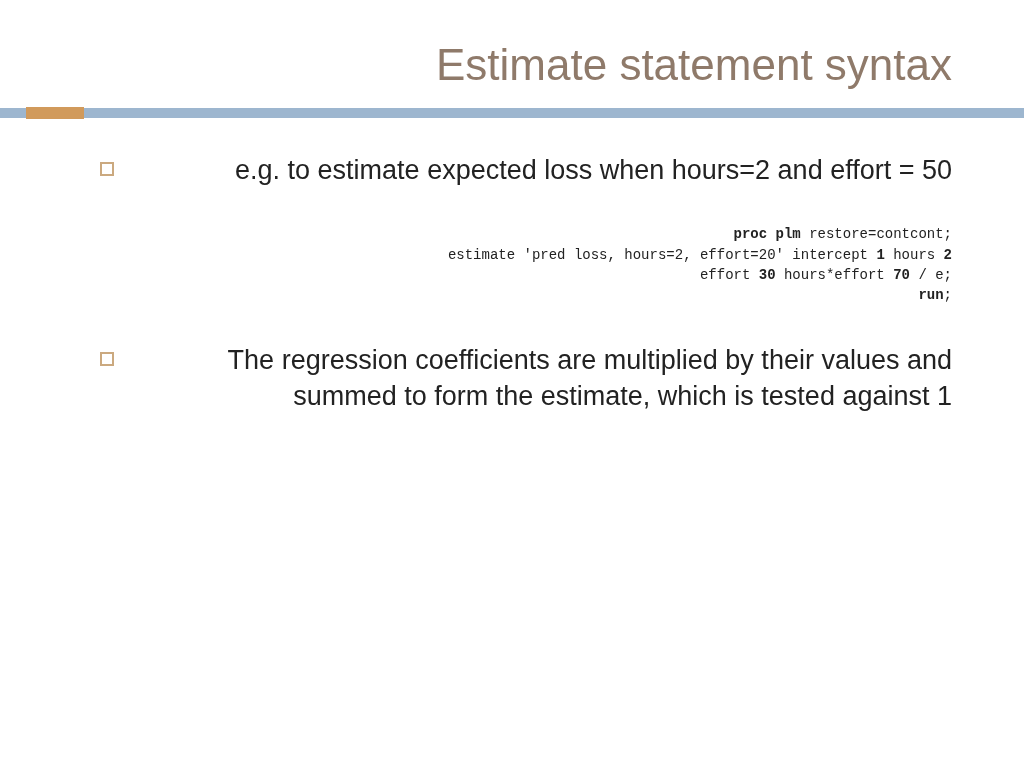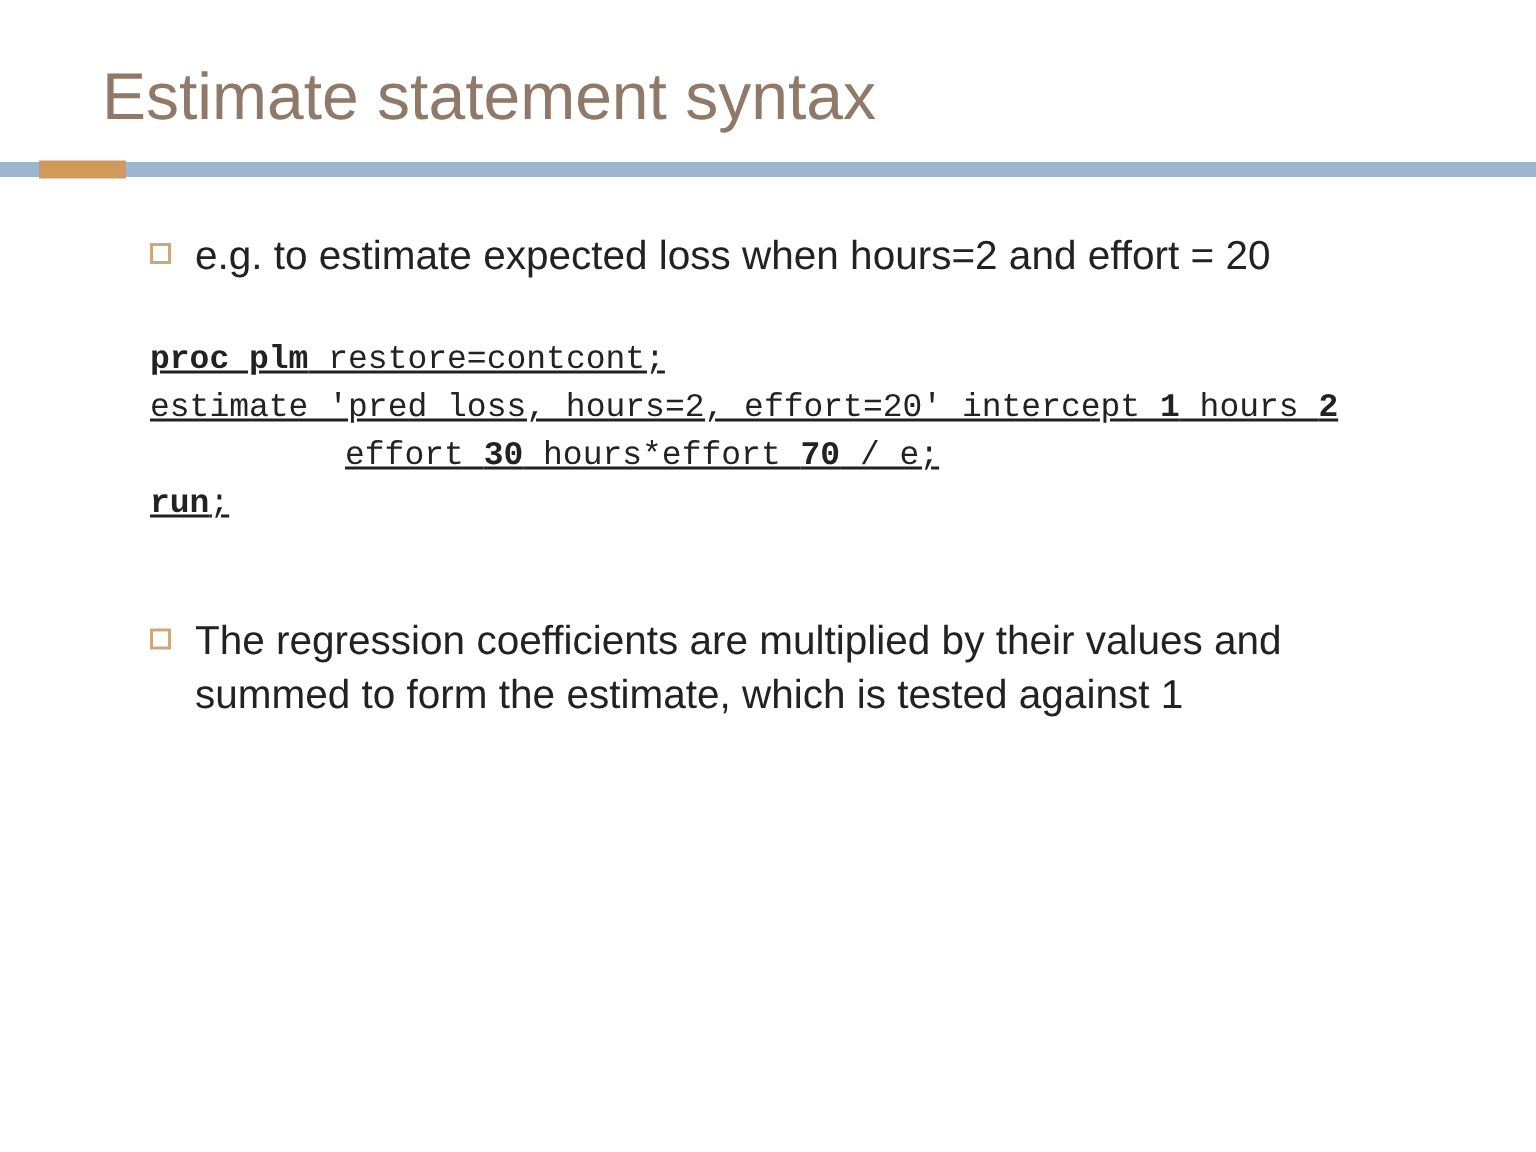--- a/index.html
+++ b/index.html
@@ -1,47 +1,47 @@
 <!DOCTYPE html>
 <html><head>
 <meta charset="utf-8">
 <style>
-  * { margin: 0; padding: 0; box-sizing: border-box; }
+  * { margin: 0; padding: 0; box-sizing: border-box; text-align: right; }
   html, body { width: 1024px; height: 768px; background: #fff; font-family: "Futura", "Century Gothic", "Arial", sans-serif; color: #222; }
   .slide { width: 1024px; height: 768px; position: relative; padding: 40px 72px 40px 72px; }
   .title { font-size: 44px; color: #8f7a6a; font-weight: 400; letter-spacing: 0px; margin-bottom: 18px; margin-left: -4px; }
   .rule-wrap { position: relative; height: 12px; margin-left: -72px; width: 1024px; }
   .rule-blue { position: absolute; left: 0; right: 0; top: 0; height: 10px; background: #9db6cf; }
   .rule-orange { position: absolute; left: 26px; top: -1px; width: 58px; height: 12px; background: #d19a5b; }
   .body { margin-top: 32px; padding-left: 28px; font-size: 27px; line-height: 1.35; }
   .bullet-row { display: flex; align-items: flex-start; margin-bottom: 10px; }
   .bullet-box { flex: 0 0 auto; width: 14px; height: 14px; border: 2px solid #cba97f; margin-top: 10px; margin-right: 16px; }
   .bullet-text { flex: 1 1 auto; }
   .bold { font-weight: 700; }
-  .code-block { font-family: "Courier New", monospace; font-size: 22px; line-height: 1.45; margin-top: 36px; margin-bottom: 57px; margin-left: 0px; text-decoration: underline; }
+  .code-block { font-family: "Courier New", monospace; font-size: 14px; line-height: 1.45; margin-top: 36px; margin-bottom: 36px; margin-left: 0px; }
   .code-line { white-space: pre-wrap; }
   .cb { font-weight: 700; }
   .indent2 { padding-left: 130px; display: block; }
 </style>
 </head>
 <body>
 
 <div class="slide">
   <div class="title">Estimate statement syntax</div>
   <div class="rule-wrap">
     <div class="rule-blue"></div>
     <div class="rule-orange"></div>
   </div>
 
   <div class="body">
 
 
     <div class="bullet-row">
       <div class="bullet-box"></div>
-      <div class="bullet-text">e.g. to estimate expected loss when hours=2 and effort = 20</div>
+      <div class="bullet-text">e.g. to estimate expected loss when hours=2 and effort = 50</div>
     </div>
 
     <div class="code-block">
       <div class="code-line"><span class="cb">proc plm</span><span> restore=contcont;</span></div>
       <div class="code-line"><span>estimate 'pred loss, hours=2, effort=20' intercept </span><span class="cb">1</span><span> hours </span><span class="cb">2</span><span class="indent2"><span>effort </span><span class="cb">30</span><span> hours*effort </span><span class="cb">70</span><span> / e;</span></span></div>
       <div class="code-line"><span class="cb">run</span><span>;</span></div>
     </div>
 
     <div class="bullet-row">
       <div class="bullet-box"></div>

